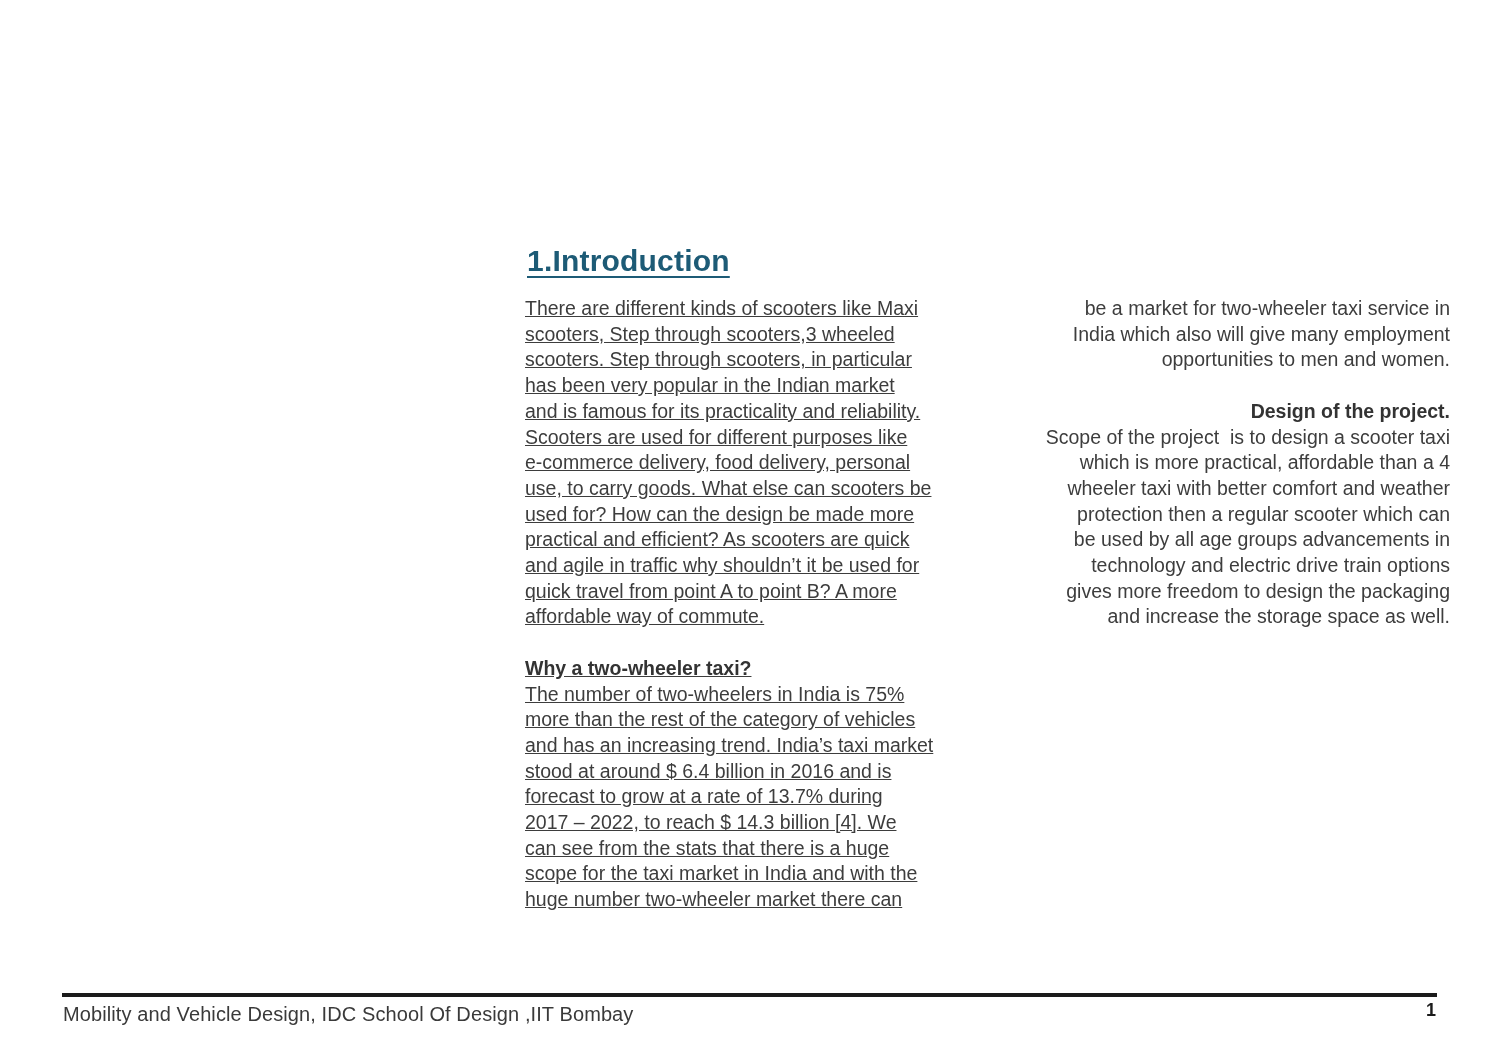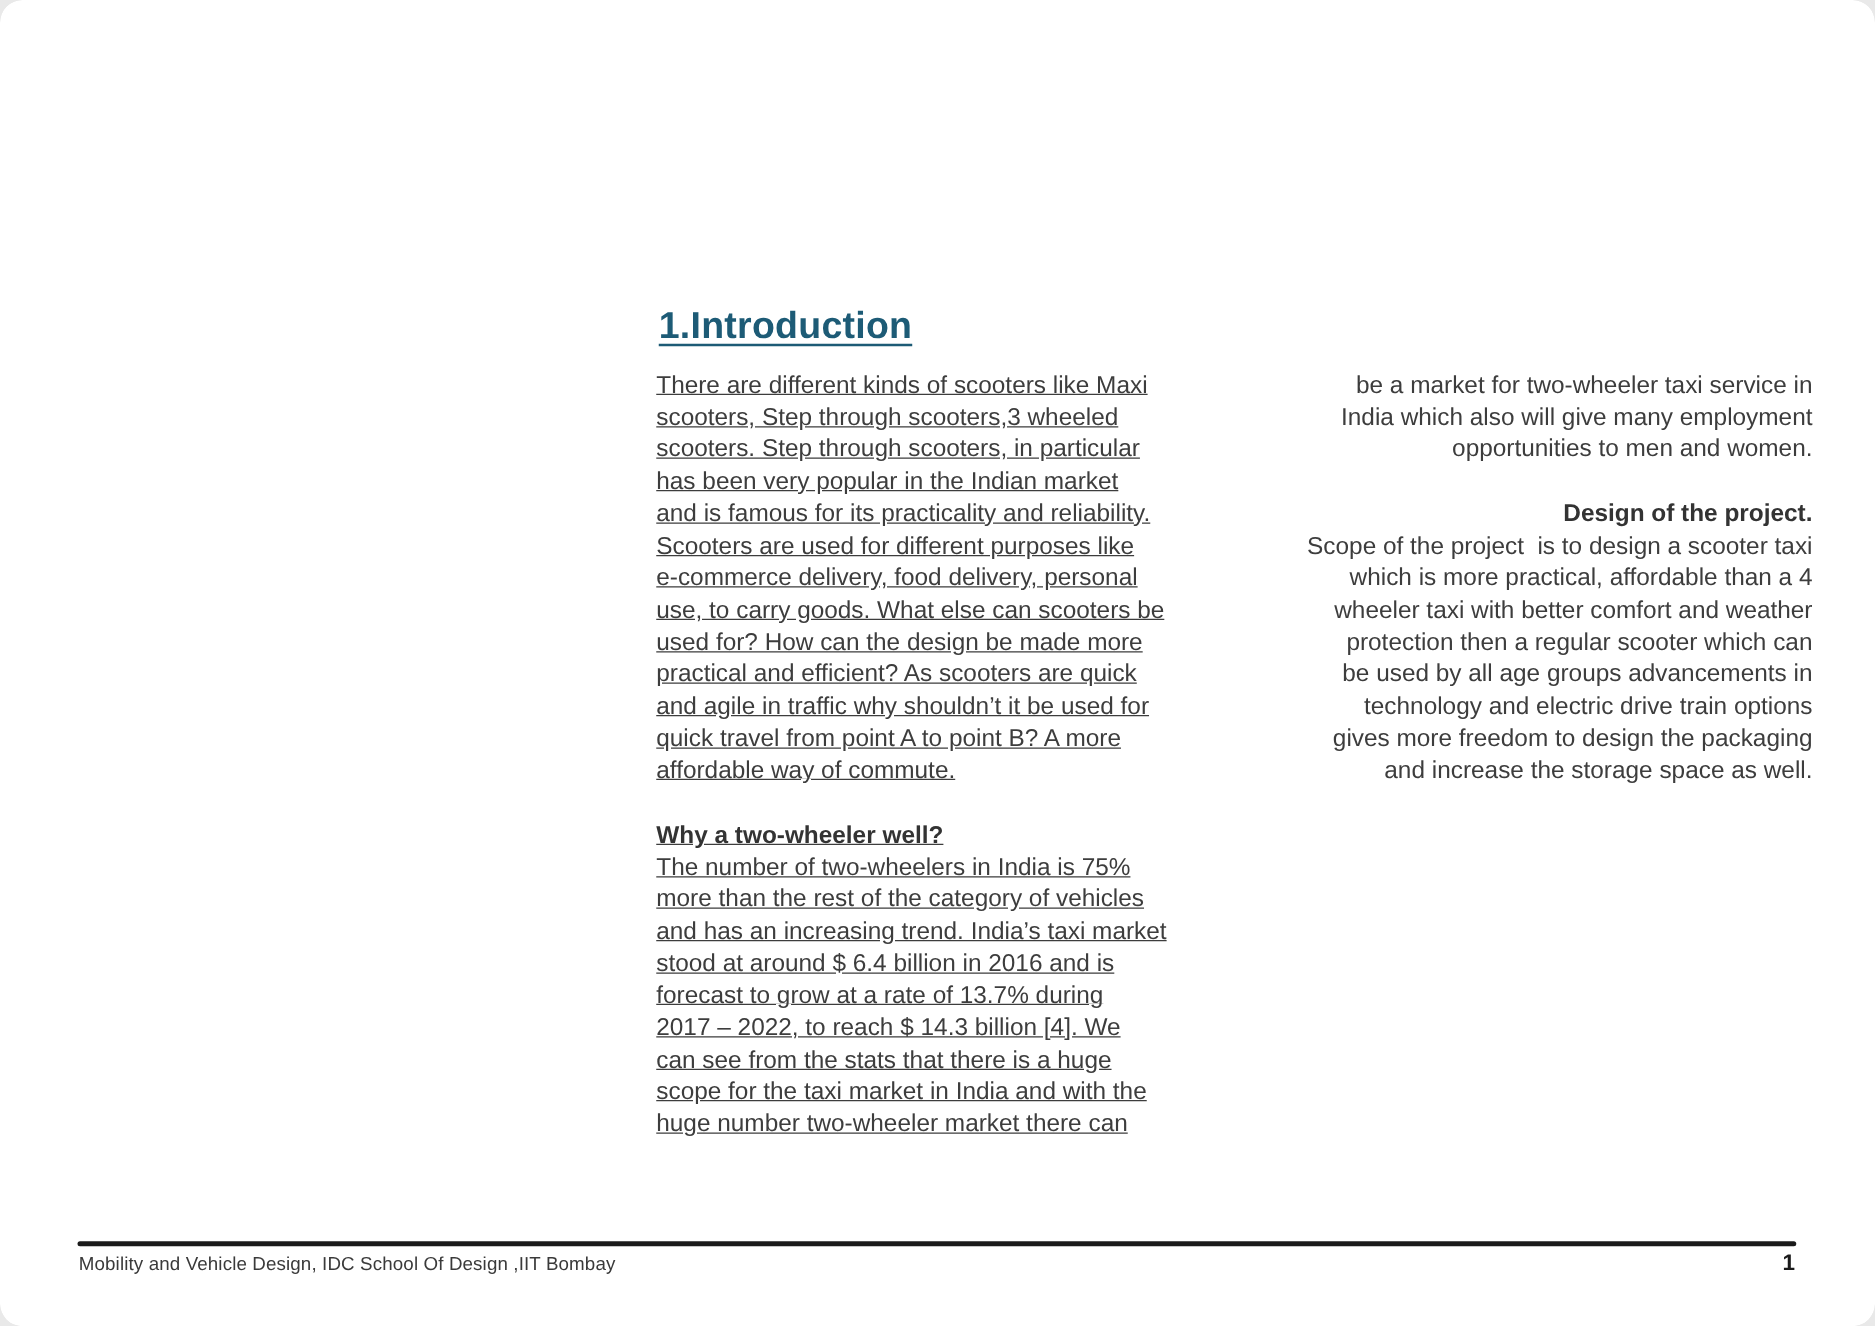--- a/index.html
+++ b/index.html
@@ -1,15 +1,15 @@
 <!DOCTYPE html>
 <html style="--heading-color: #1d5b76; --body-color: #3d3d3d; --subhead-color: #333333; --rule-color: #1b1b1b; --footer-color: #3a3a3a;"><head>
 <meta charset="utf-8">
 <style>
-  * { margin: 0; padding: 0; box-sizing: border-box; border-radius: 18px; }
+  * { margin: 0; padding: 0; box-sizing: border-box; }
   html, body { background: #e9e9e9; }
   .page {
     position: relative;
     width: 1500px;
     height: 1061px;
     background: #ffffff;
     font-family: "Liberation Sans", sans-serif;
     overflow: hidden;
   }
   .section-heading {
@@ -48,21 +48,21 @@
     left: 62px;
     top: 993px;
     width: 1375px;
     height: 4px;
     background: var(--rule-color, #1b1b1b);
   }
   .footer-text {
     position: absolute;
     left: 63px;
     top: 1003px;
-    font-size: 15px;
+    font-size: 20px;
     color: var(--footer-color, #3a3a3a);
     letter-spacing: 0.1px;
   }
   .page-number {
     position: absolute;
     right: 64px;
     top: 1000px;
     font-size: 18px;
     font-weight: bold;
     color: var(--rule-color, #1b1b1b);
@@ -70,21 +70,21 @@
 </style>
 </head>
 <body>
 
 <div class="page">
 
   <h1 class="section-heading">1.Introduction</h1>
 
   <div class="col col-left">
     <div class="para">There are different kinds of scooters like Maxi<br>scooters, Step through scooters,3 wheeled<br>scooters. Step through scooters, in particular<br>has been very popular in the Indian market<br>and is famous for its practicality and reliability.<br>Scooters are used for different purposes like<br>e-commerce delivery, food delivery, personal<br>use, to carry goods. What else can scooters be<br>used for? How can the design be made more<br>practical and efficient? As scooters are quick<br>and agile in traffic why shouldn’t it be used for<br>quick travel from point A to point B? A more<br>affordable way of commute.</div>
-    <div class="subhead">Why a two-wheeler well?</div>
+    <div class="subhead">Why a two-wheeler taxi?</div>
     <div class="para">The number of two-wheelers in India is 75%<br>more than the rest of the category of vehicles<br>and has an increasing trend. India’s taxi market<br>stood at around $ 6.4 billion in 2016 and is<br>forecast to grow at a rate of 13.7% during<br>2017 – 2022, to reach $ 14.3 billion [4]. We<br>can see from the stats that there is a huge<br>scope for the taxi market in India and with the<br>huge number two-wheeler market there can</div>
   </div>
 
   <div class="col col-right">
     <div class="para">be a market for two-wheeler taxi service in<br>India which also will give many employment<br>opportunities to men and women.</div>
     <div class="subhead">Design of the project.</div>
     <div class="para">Scope of the project  is to design a scooter taxi<br>which is more practical, affordable than a 4<br>wheeler taxi with better comfort and weather<br>protection then a regular scooter which can<br>be used by all age groups advancements in<br>technology and electric drive train options<br>gives more freedom to design the packaging<br>and increase the storage space as well.</div>
   </div>
 
   <div class="footer-rule"></div>

